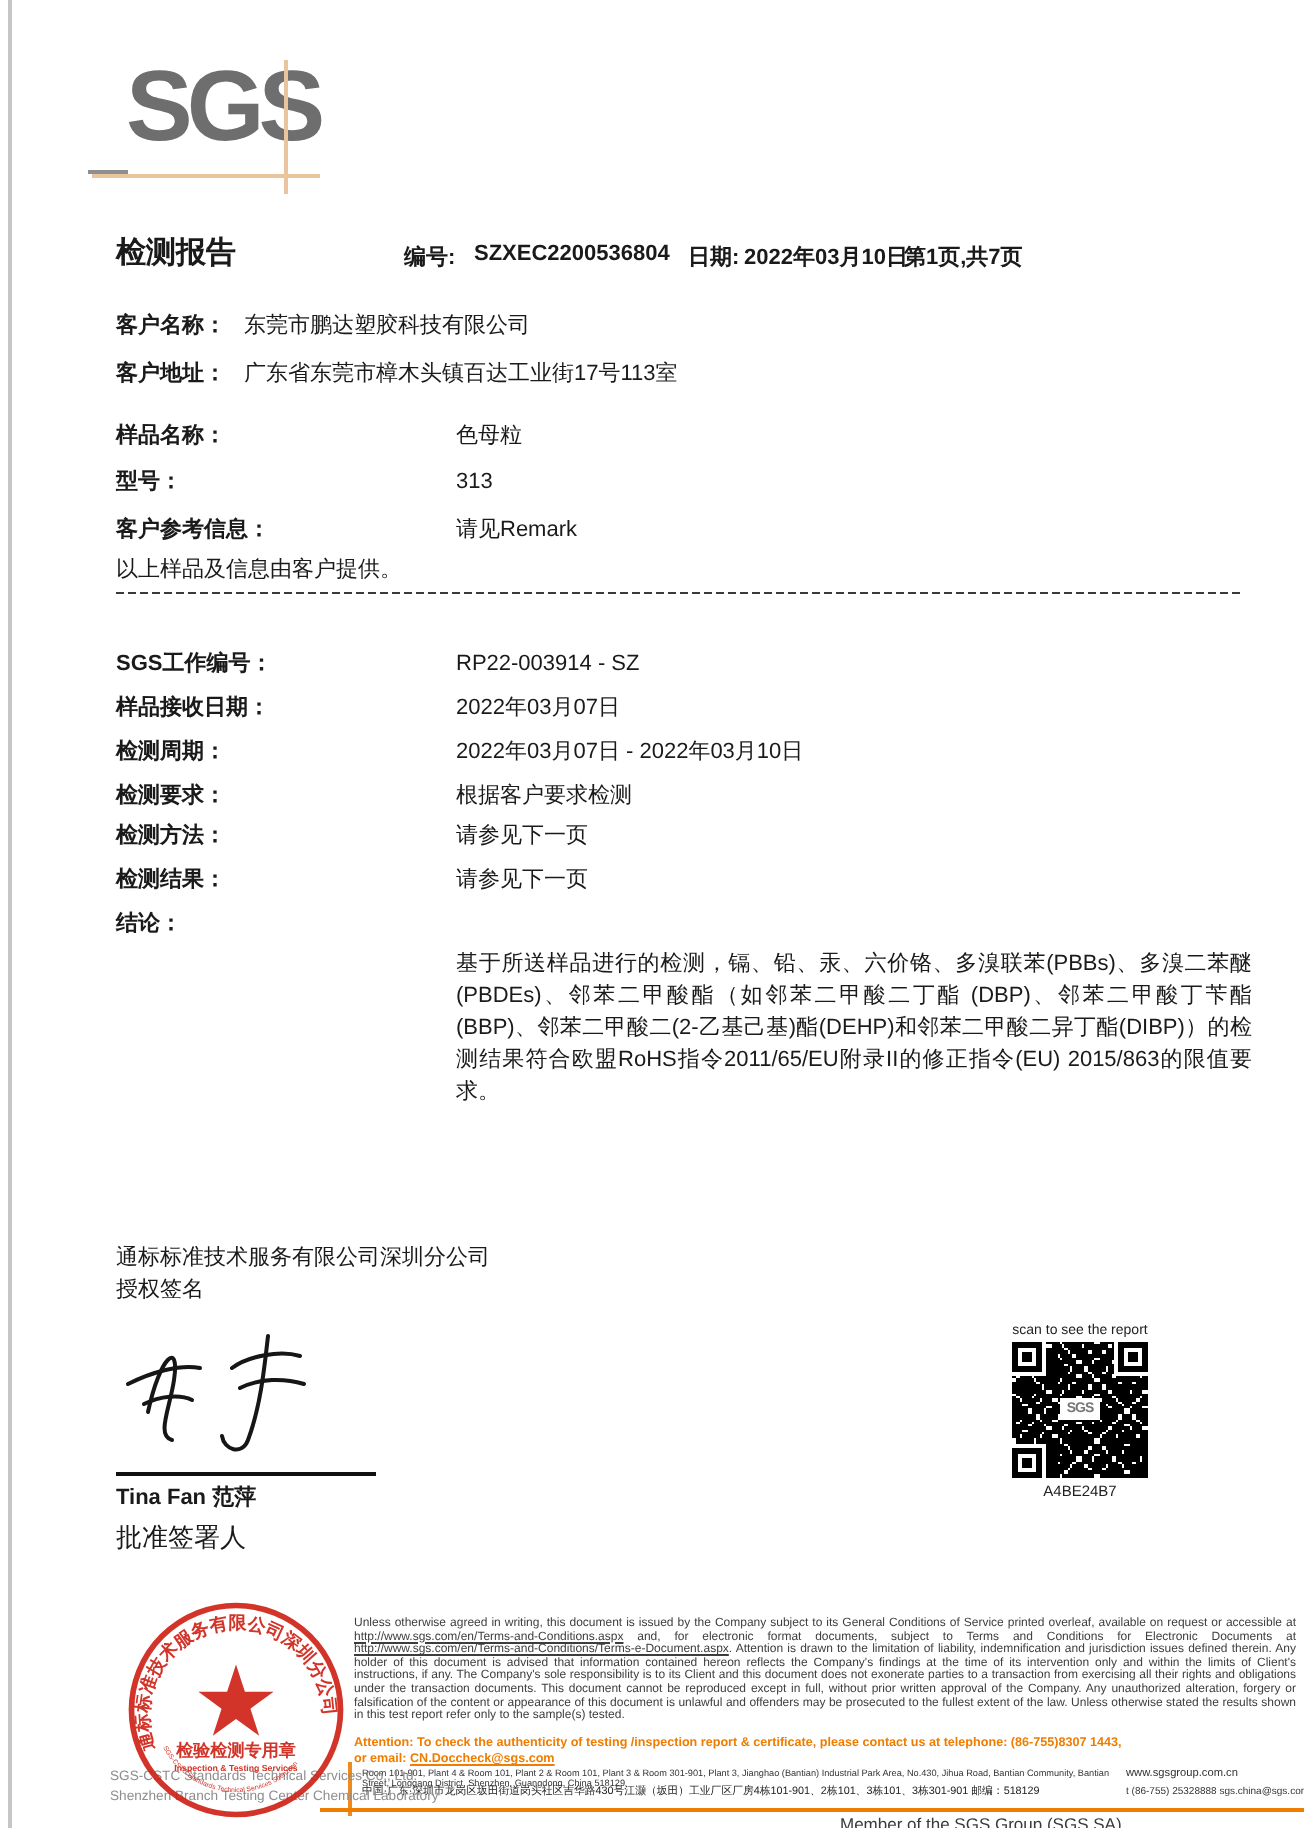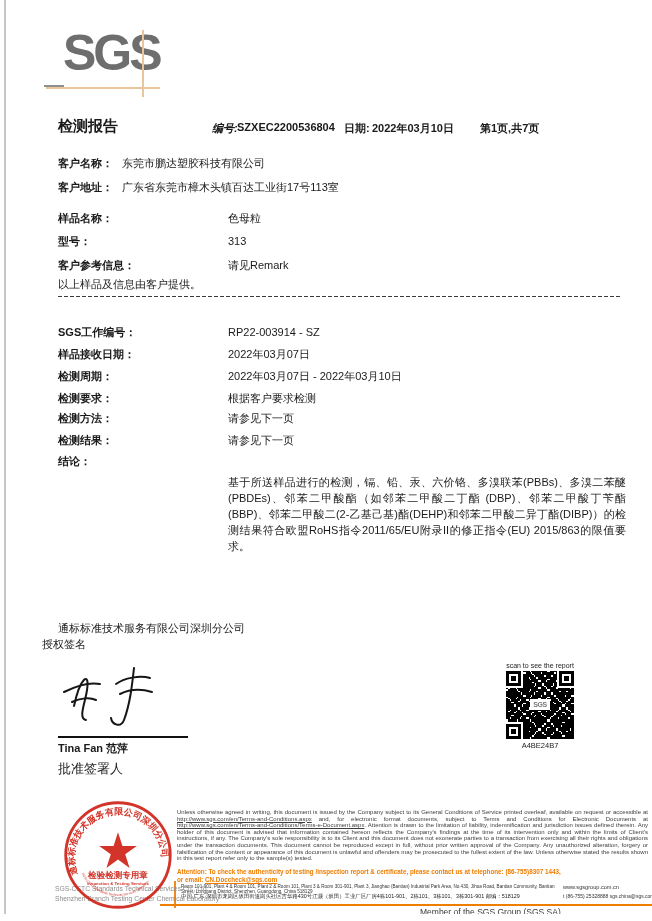--- a/index.html
+++ b/index.html
@@ -10,39 +10,39 @@
   .edge { left:4px; top:0; width:2px; height:921px; background:#c6c6c6; }
 
   
   .logo { left:63px; top:28px; font-size:50px; font-weight:bold; color:#6e6e6e; letter-spacing:-3px; line-height:1; }
   .logo-underline-gray { left:44px; top:85px; width:20px; height:2px; background:#8f8f8f; }
   .logo-underline-orange { left:46px; top:87px; width:114px; height:2px; background:#eac49c; }
   .logo-vline-orange { left:142px; top:30px; width:2px; height:67px; background:#eac49c; }
 
   .title { left:58px; top:117px; font-size:15px; font-weight:bold; }
   .hmeta { top:121px; font-size:11px; font-weight:bold; }
-  .no-label { left:212px;font-style:italic; } .no-value { left:237px; }
+  .no-label { left:202px; } .no-value { left:237px; }
   .date-label { left:344px; } .date-value { left:372px; }
-  .pagination { left:452px;margin-left:28px; }
+  .pagination { left:452px; }
 
   .row { font-size:11px; line-height:14px; }
   .lbl { position:absolute; left:58px; font-weight:600; white-space:nowrap; }
   .val { position:absolute; white-space:nowrap; }
   .val-c { left:122px; } 
   .val-s { left:228px; } 
 
   .note { left:58px; top:277px; font-size:11px;text-align:right; }
   .dashline { left:58px; top:296px; width:564px; height:1px;
     background:repeating-linear-gradient(90deg,#3a3a3a 0 4px,transparent 4px 6px); }
 
   .conclusion-lbl { left:58px; top:454px; font-size:11px; font-weight:600; }
   .conclusion-text { left:228px; top:454px; width:398px; font-size:11px; line-height:16px; text-align:justify;margin-top:20px; }
 
   .sig-company { left:58px; top:621px; font-size:11px; }
-  .sig-auth { left:42px; top:637px; font-size:11px; }
+  .sig-auth { left:58px; top:637px; font-size:11px; }
   .sig-draw { left:60px; top:662px; }
   .sig-line { left:58px; top:736px; width:130px; height:2px; background:#111; }
   .sig-name { left:58px; top:741px; font-size:11px; font-weight:600; }
   .sig-title { left:58px; top:760px; font-size:13px; }
 
   
   .qr-caption { left:492px; top:662px; width:96px; text-align:center; font-size:7px; color:#222; }
   .qr { left:506px; top:671px; width:68px; height:68px; background:
       repeating-conic-gradient(#000 0 25%, transparent 0 50%) 0 0 / 8px 8px,
       repeating-conic-gradient(#000 0 25%, transparent 0 50%) 2px 3px / 6px 6px,

